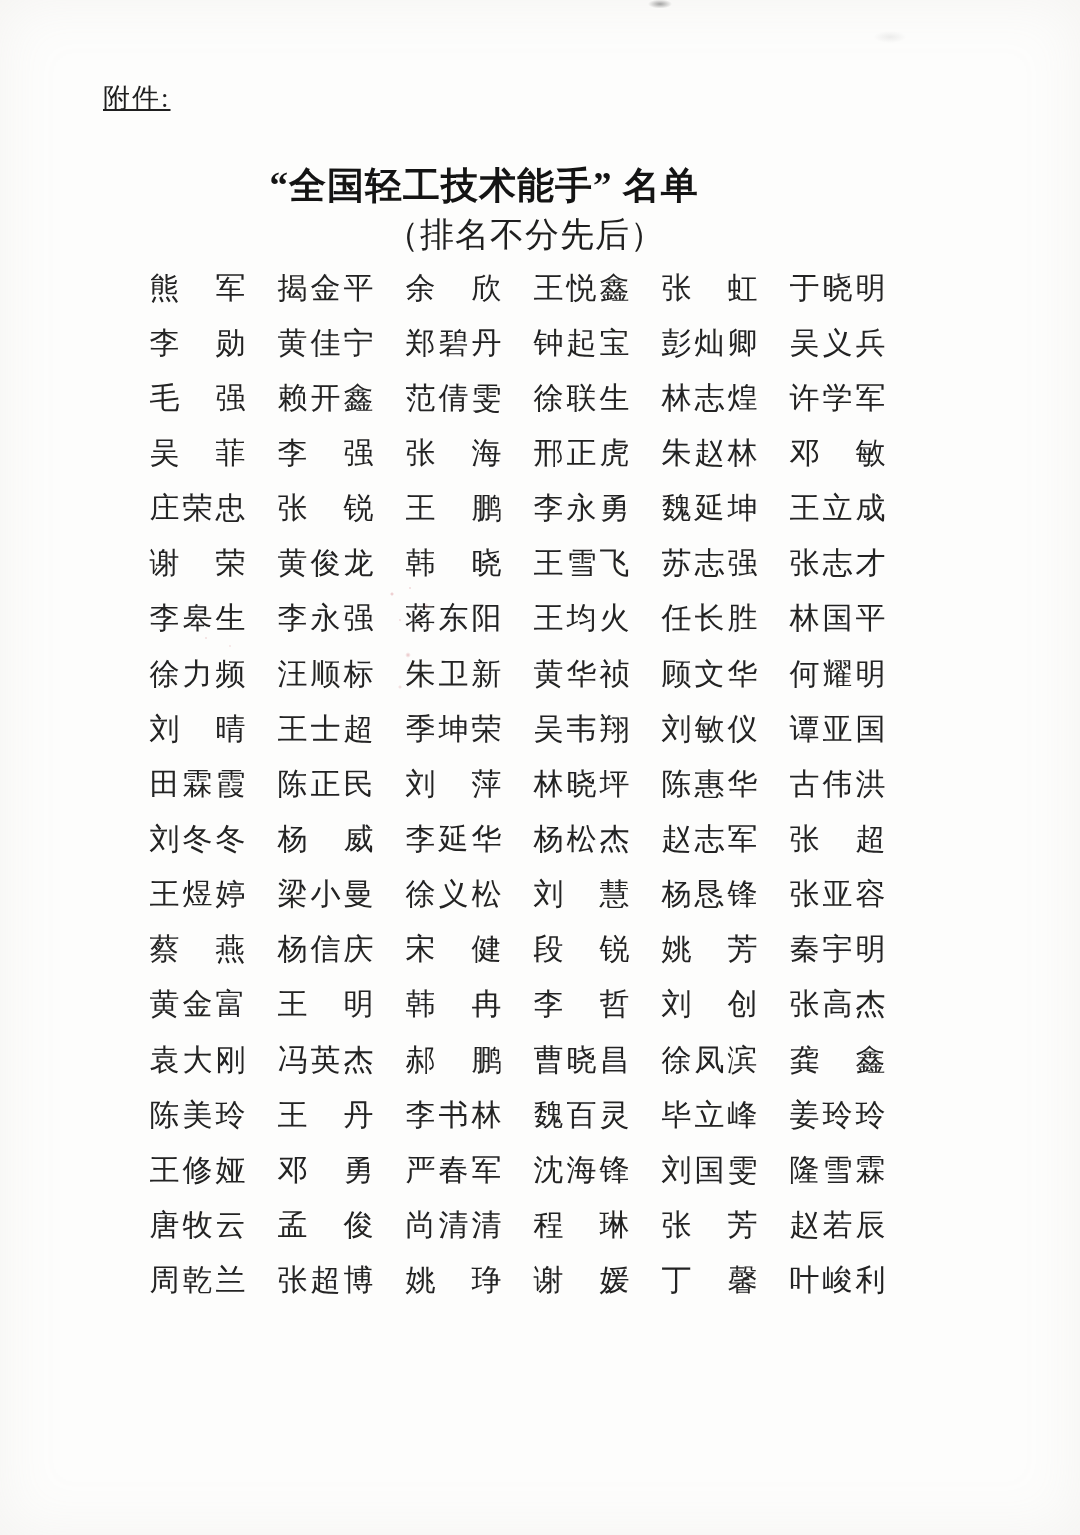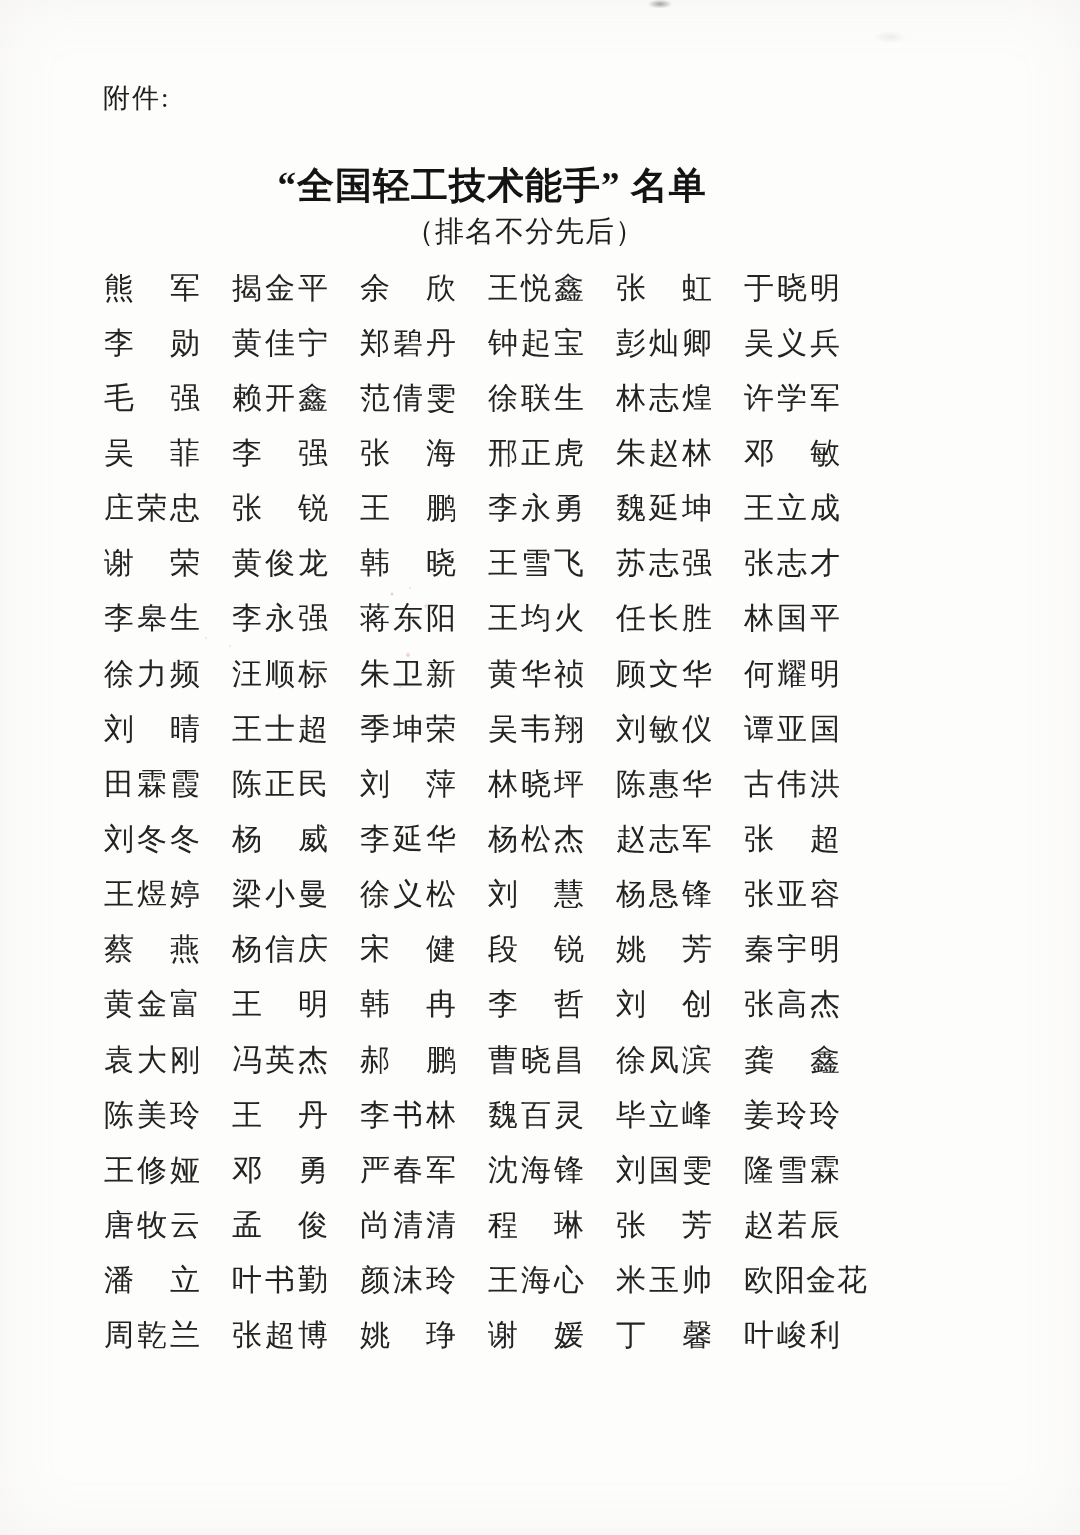--- a/index.html
+++ b/index.html
@@ -17,51 +17,52 @@
     font-family: "Liberation Serif", "DejaVu Serif", serif;
     color: #1f1f1f;
     box-shadow: inset 0 0 60px rgba(180,175,165,0.12);
   }
   .attachment {
     position: absolute;
     left: 103px;
     top: 80px;
     font-size: 27px;
     letter-spacing: 2px;
+    text-decoration: underline;
   }
   .title {
     position: absolute;
-    left: 8px;
+    left: 0;
     top: 136px;
     width: 968px;
     text-align: center;
     font-size: 37px;
     font-weight: bold;
     color: #141414;
     letter-spacing: 1px;
     white-space: nowrap;
   }
   .subtitle {
     position: absolute;
     left: 0;
     top: 212px;
     width: 1050px;
     text-align: center;
-    font-size: 29px;
+    font-size: 34px;
     letter-spacing: 1px;
   }
   .name-grid {
     position: absolute;
     left: 104px;
     top: 260px;
     width: 827px;
   }
   .name-row {
     display: flex;
-    justify-content: flex-start;
+    justify-content: center;
     align-items: center;
     height: 55.15px;
     gap: 32px;
   }
   .name-cell {
     display: inline-block;
     width: 96px;
     font-size: 30px;
     line-height: 1;
     text-align: justify;
@@ -260,28 +261,20 @@
       </div>
       <div class="name-row">
         <span class="name-cell">唐牧云</span>
         <span class="name-cell">孟俊</span>
         <span class="name-cell">尚清清</span>
         <span class="name-cell">程琳</span>
         <span class="name-cell">张芳</span>
         <span class="name-cell">赵若辰</span>
       </div>
       <div class="name-row">
-        <span class="name-cell">潘立</span>
-        <span class="name-cell">叶书勤</span>
-        <span class="name-cell">颜沫玲</span>
-        <span class="name-cell">王海心</span>
-        <span class="name-cell">米玉帅</span>
-        <span class="name-cell wide">欧阳金花</span>
-      </div>
-      <div class="name-row">
         <span class="name-cell">周乾兰</span>
         <span class="name-cell">张超博</span>
         <span class="name-cell">姚琤</span>
         <span class="name-cell">谢媛</span>
         <span class="name-cell">丁馨</span>
         <span class="name-cell">叶峻利</span>
       </div>
     </div>
 
   <div class="artifact red-speckles-1"></div>

